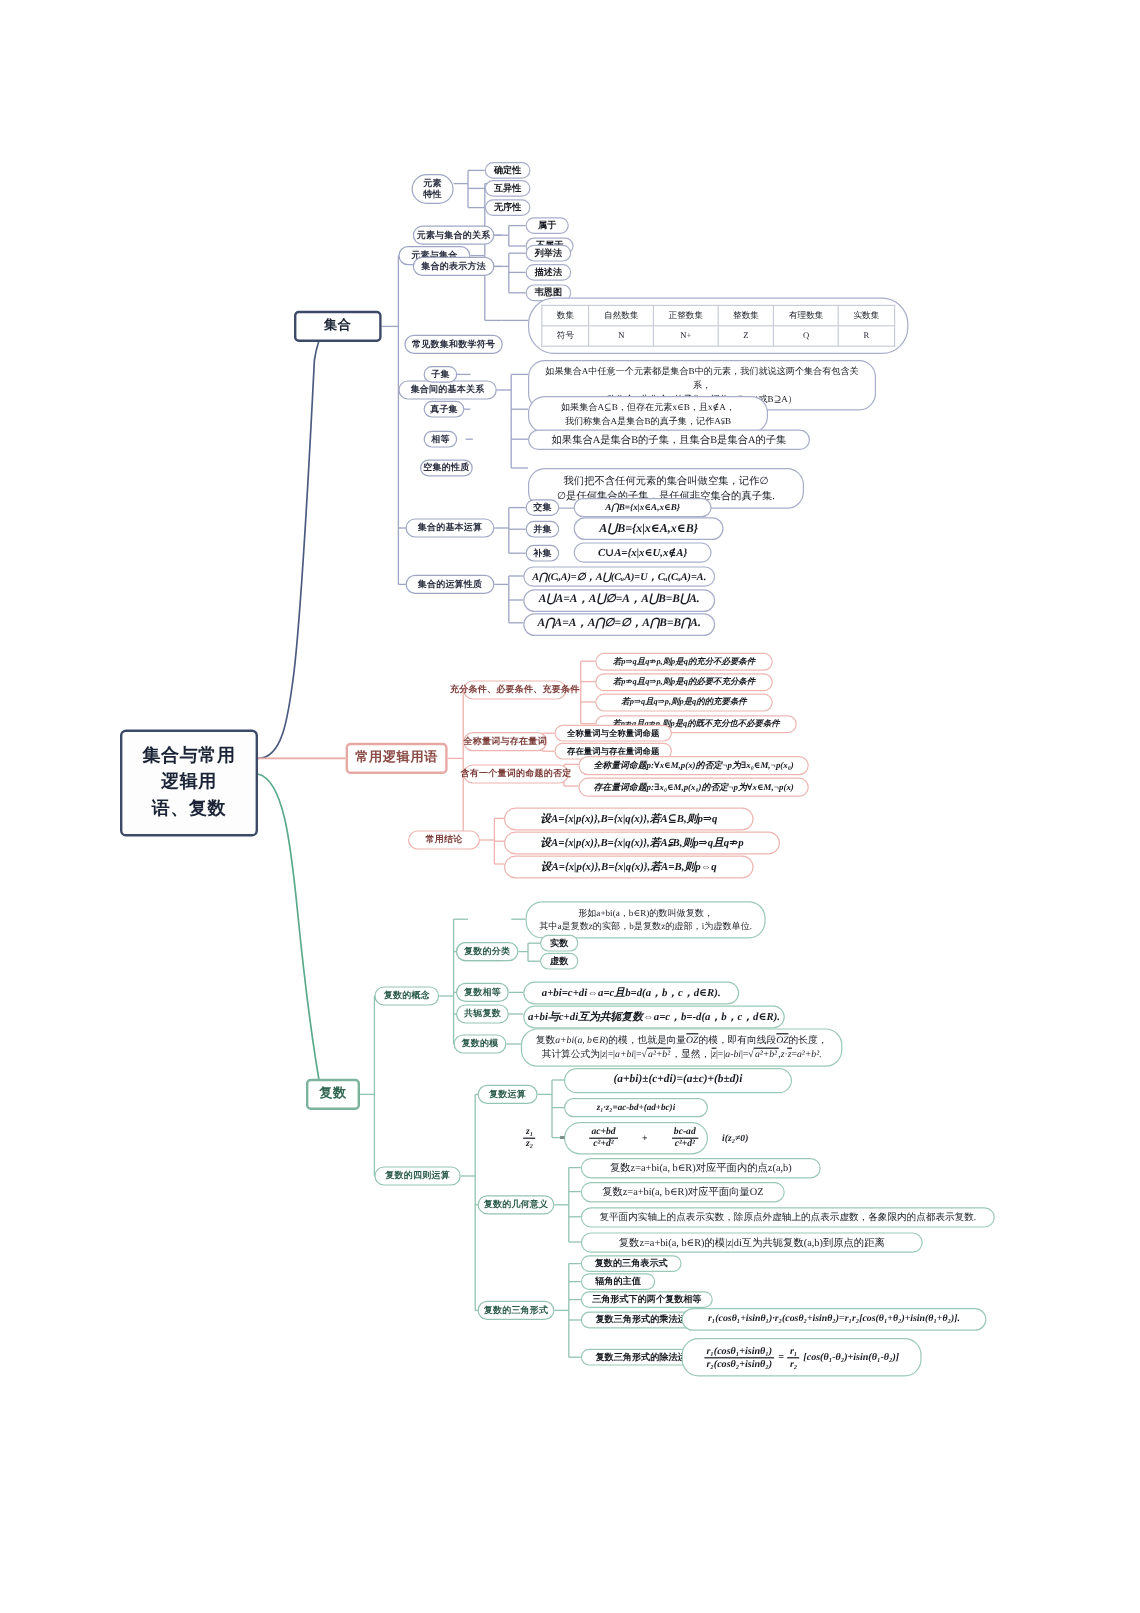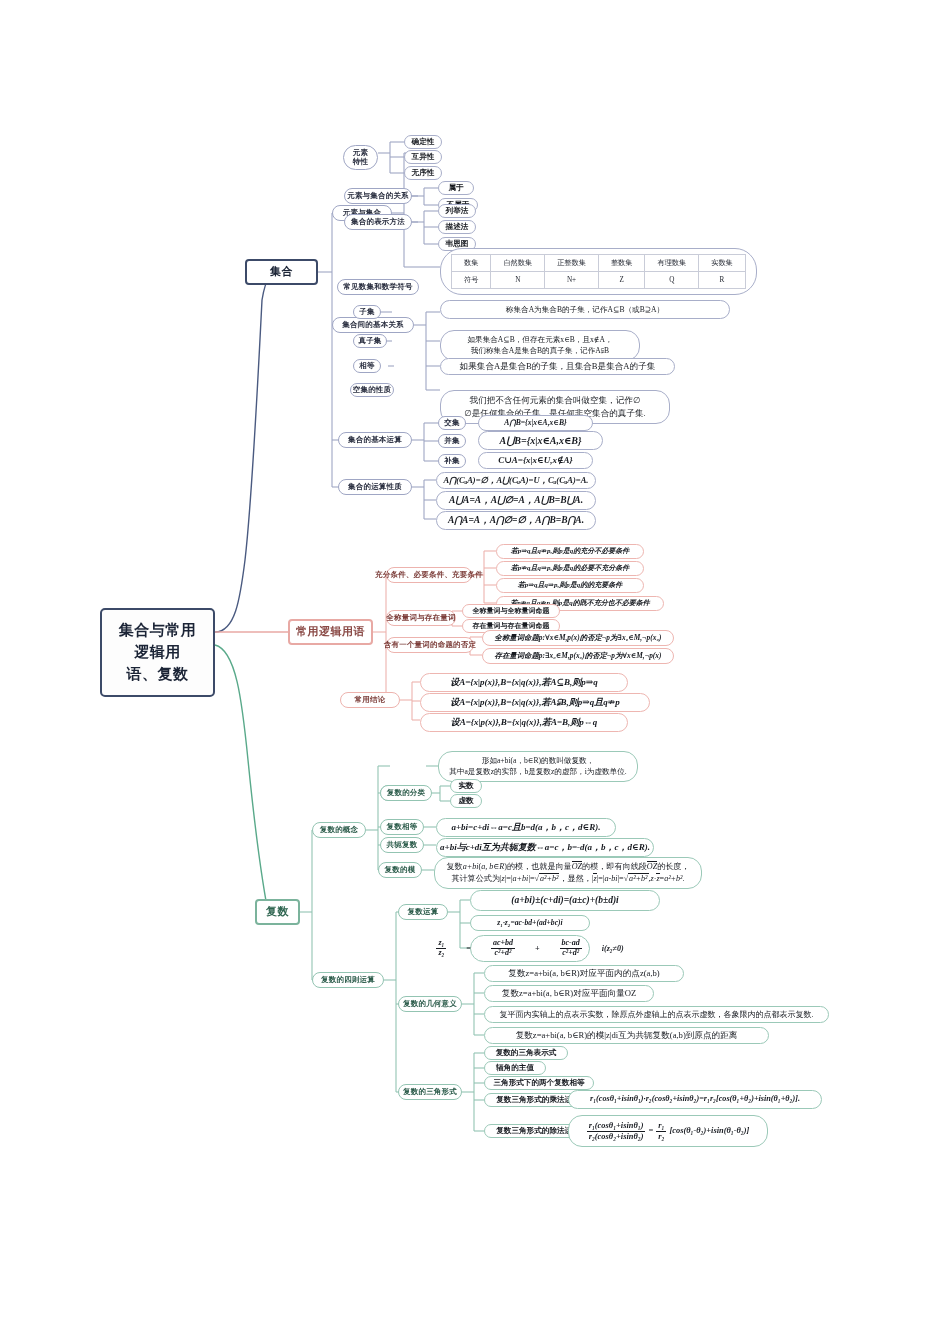--- a/index.html
+++ b/index.html
@@ -362,20 +362,21 @@
   </div>
 
   <div class="node pill blue" style="left:332px; top:317px; width:82px; height:16px;">
     <span>集合间的基本关系</span>
   </div>
 
   <div class="node pill blue" style="left:353px; top:305px; width:28px; height:14px;">
     <span>子集</span>
   </div>
   <div class="node leaf blue multi" style="left:440px; top:300px; width:290px;">
+    <div>如果集合A中任意一个元素都是集合B中的元素，我们就说这两个集合有包含关系，</div>
     <div>称集合A为集合B的子集，记作A⊆B（或B⊇A）</div>
   </div>
 
   <div class="node pill blue" style="left:353px; top:334px; width:34px; height:14px;">
     <span>真子集</span>
   </div>
   <div class="node leaf blue multi" style="left:440px; top:330px; width:200px; text-align:center;">
     <div>如果集合A⊆B，但存在元素x∈B，且x∉A，</div>
     <div>我们称集合A是集合B的真子集，记作A⫋B</div>
   </div>

